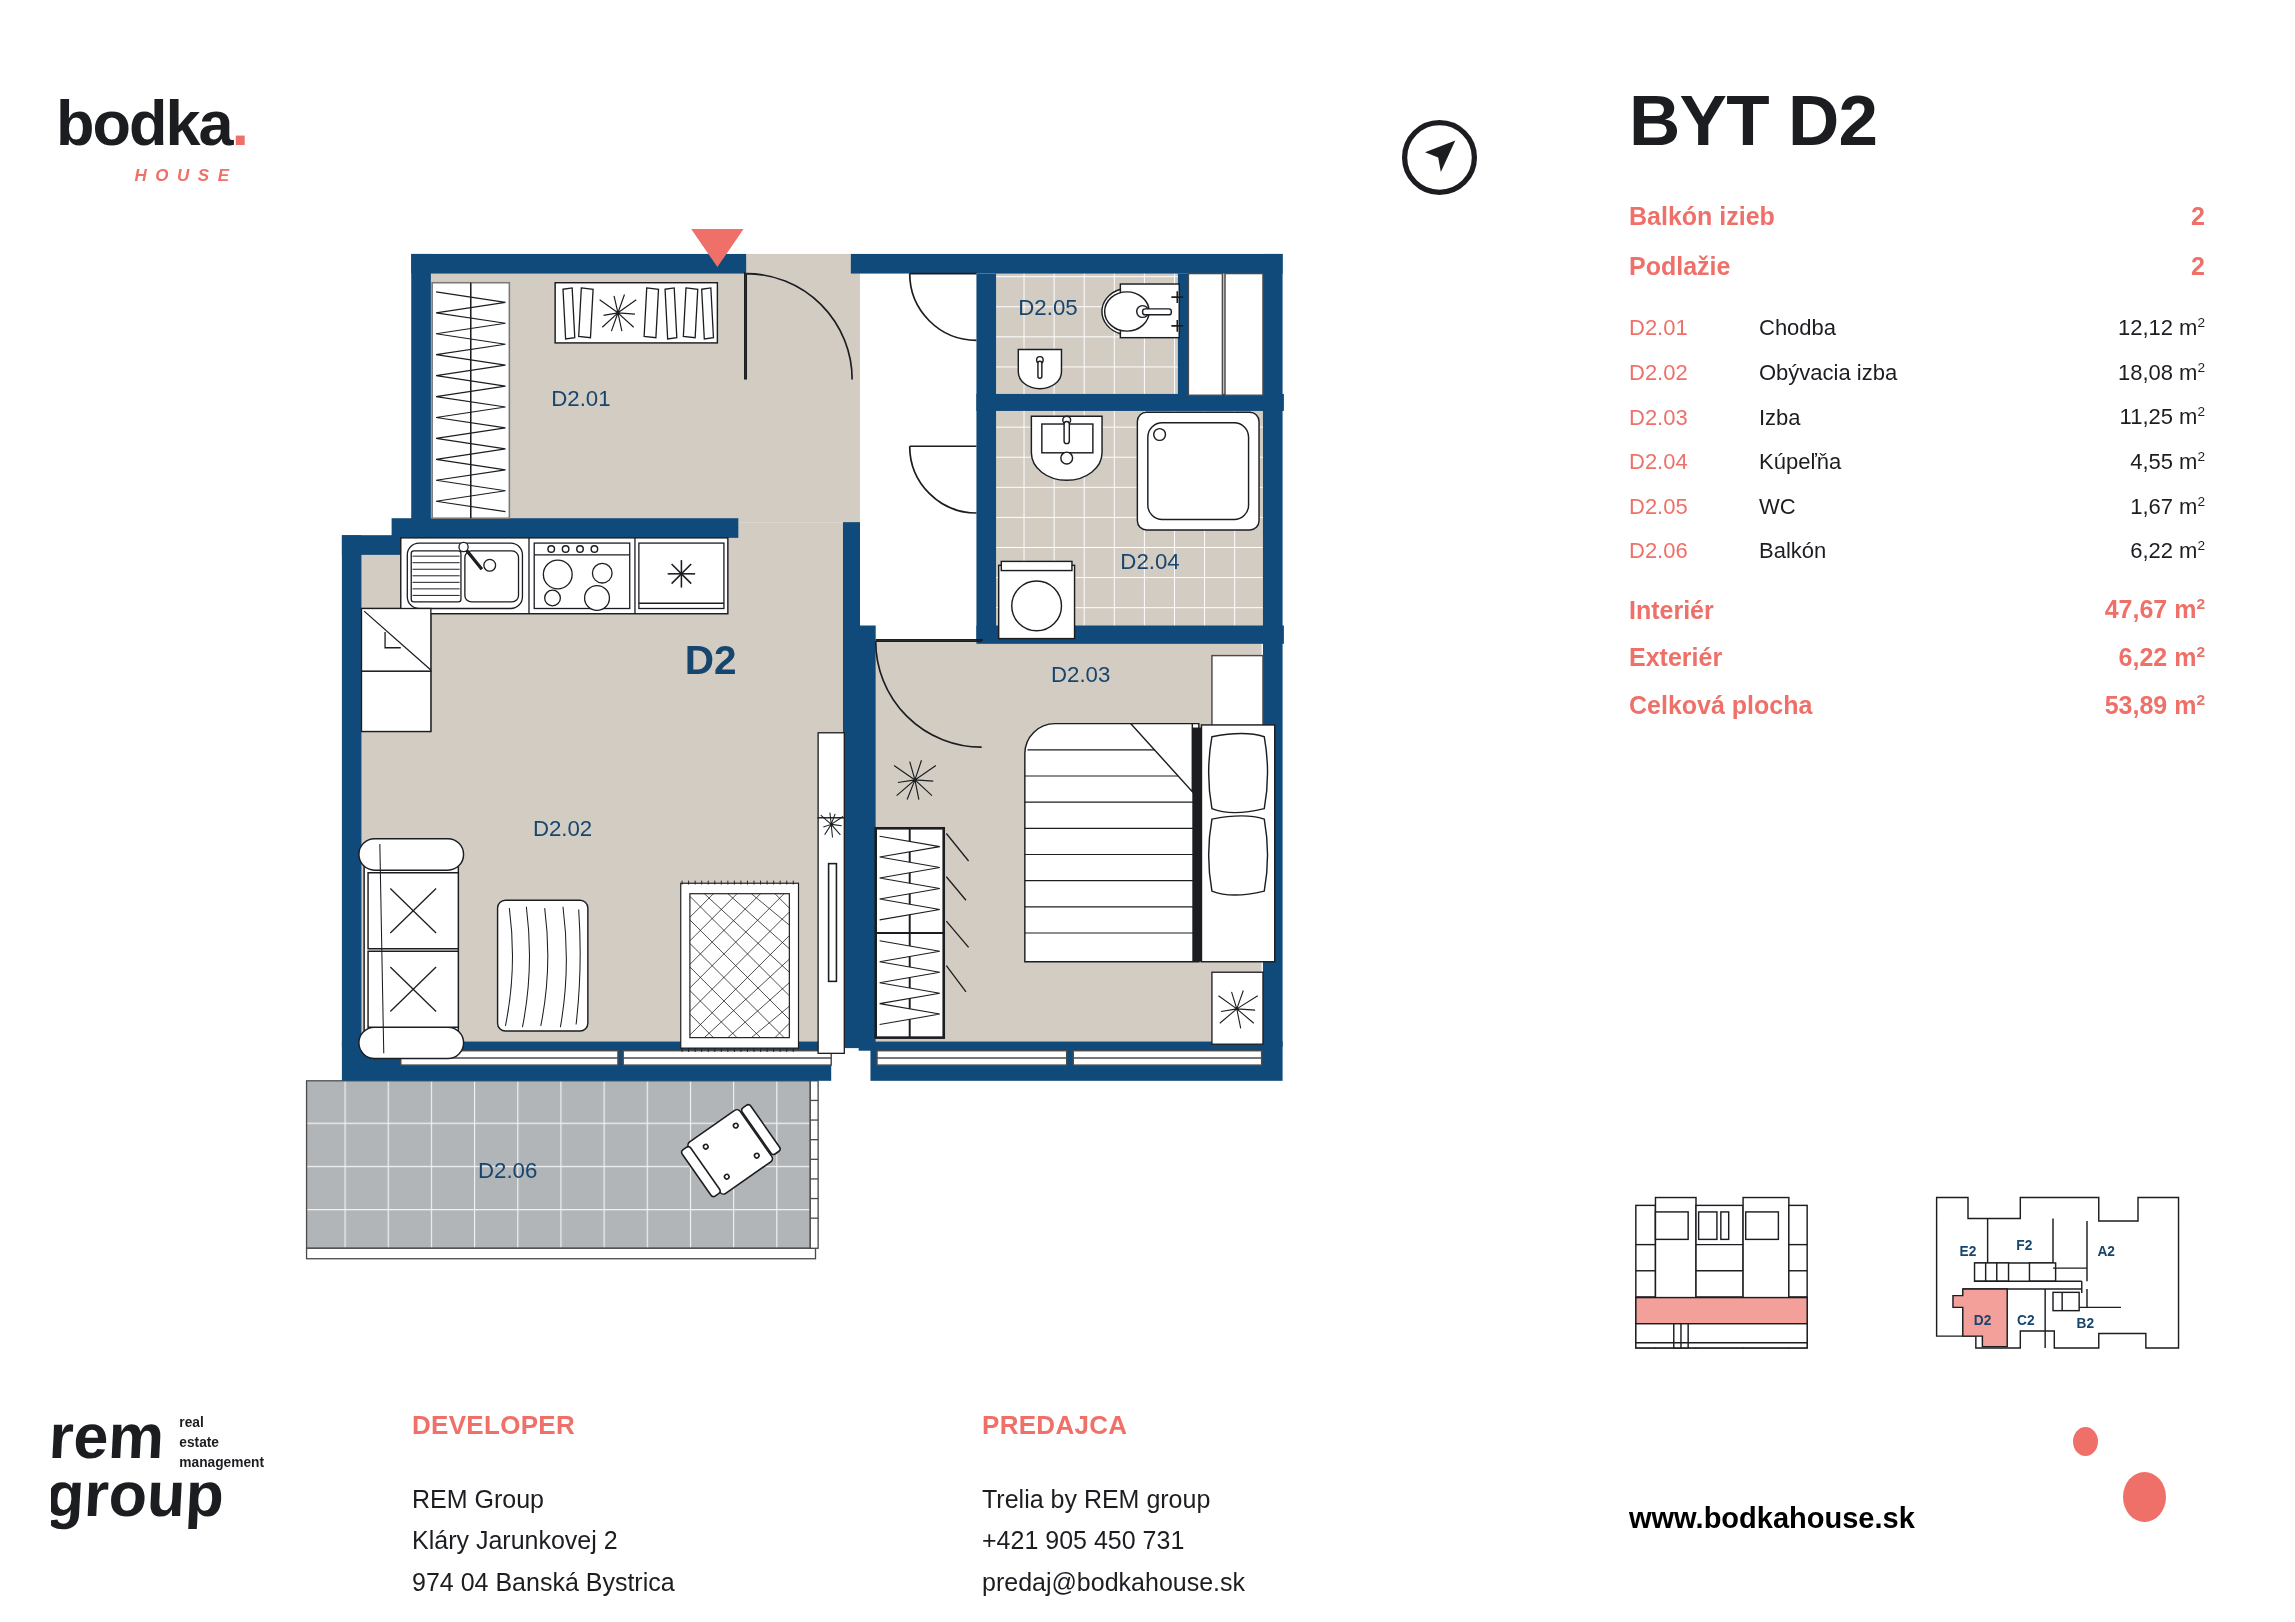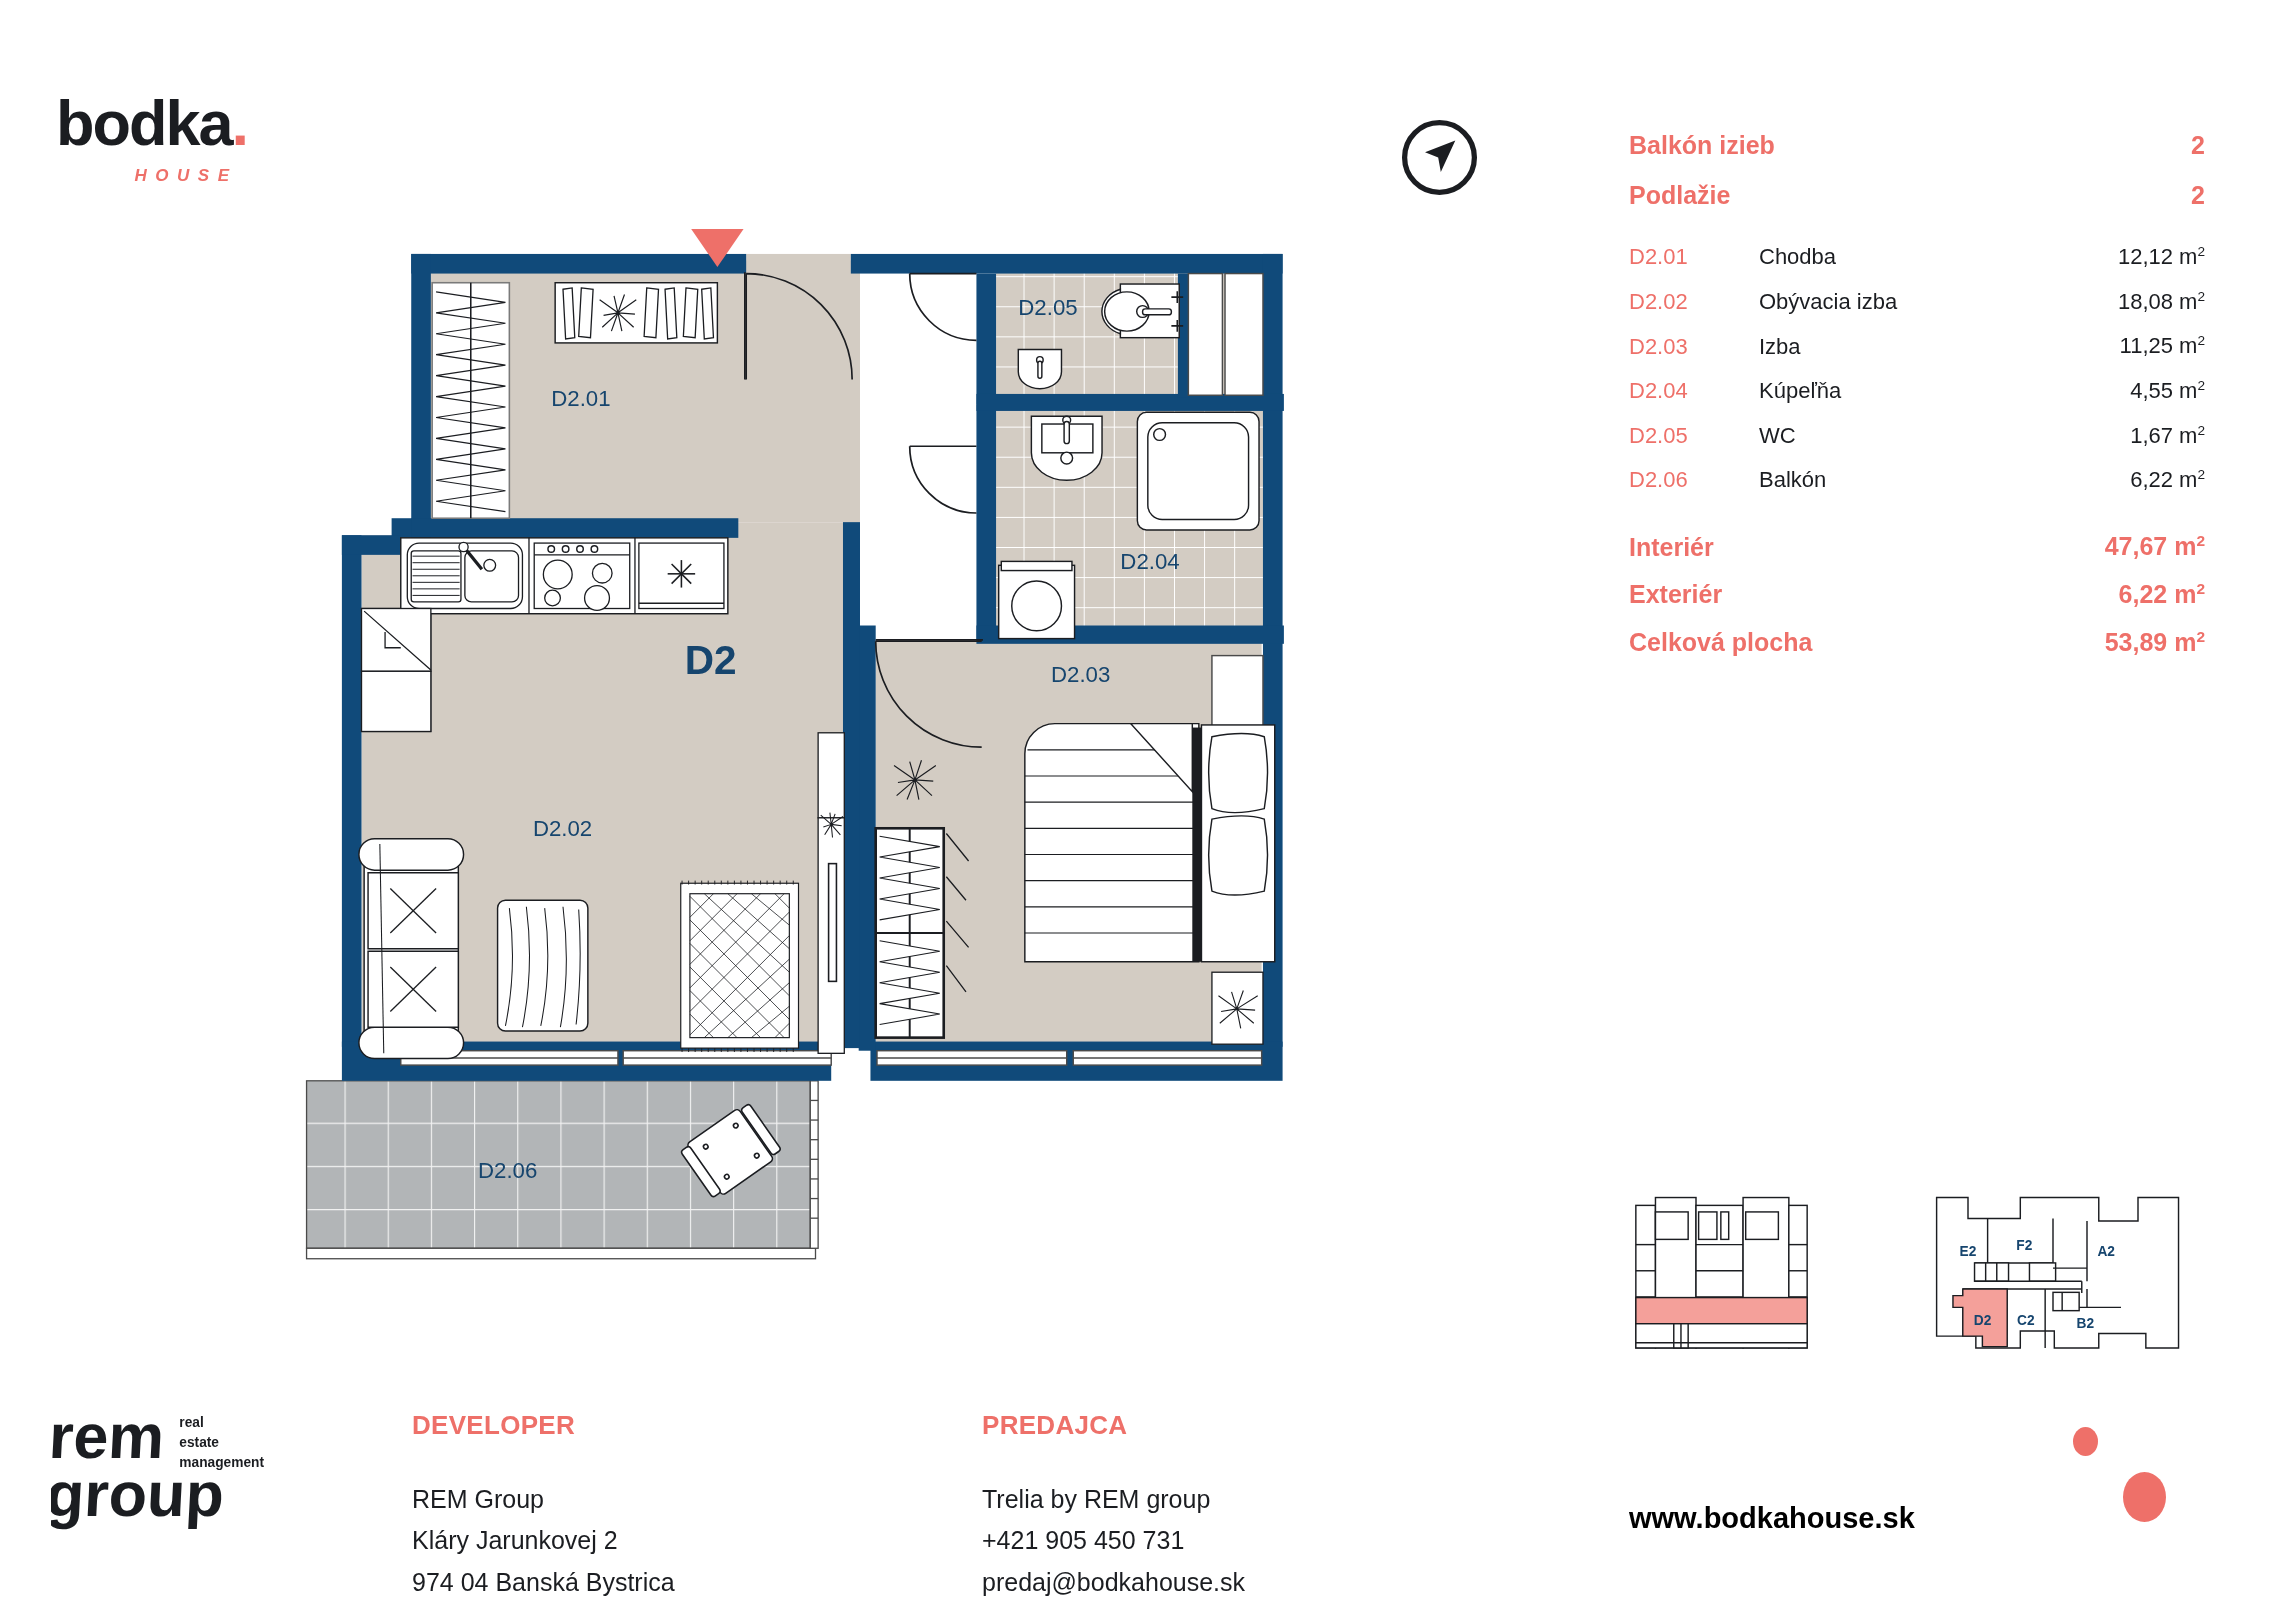--- a/index.html
+++ b/index.html
@@ -43,21 +43,21 @@
   .rooms { margin-top: 34px; }
   .room-row {
     display: flex; align-items: baseline; font-size: 22px;
     margin-bottom: 18.3px;
   }
   .room-code { color: #EE7069; width: 130px; flex: none; }
   .room-name { color: #1B1D21; flex: 1; }
   .room-area { color: #1B1D21; text-align: right; white-space: nowrap; }
   .room-area sup, .sum-val sup, .tot-val sup { font-size: 0.62em; }
 
-  .totals { margin-top: 39px; }
+  .totals { margin-top: 31px; }
   .tot-row {
     display: flex; justify-content: space-between; align-items: baseline;
     font-size: 25px; font-weight: 700; color: #EE7069; margin-bottom: 18.3px;
   }
 
   
   .keyplans { position: absolute; left: 1629px; top: 1191px; width: 576px; height: 170px; }
 
   
   .weburl {
@@ -98,20 +98,21 @@
   </div>
 
   <div class="compass">
     <svg width="79" height="79" viewBox="0 0 120 120">
       <circle cx="60" cy="60" r="53" fill="#fff" stroke="#1B1D21" stroke-width="8"></circle>
       <path d="M84 34 L38 52 L58 60 L62 82 Z" fill="#1B1D21"></path>
     </svg>
   </div>
 
   <div class="titleblock">
+    <div class="byt-title">BYT D2</div>
 
     <div class="summary">
       <div class="sum-row">
         <span>Balkón izieb</span>
         <span class="sum-val">2</span>
       </div>
       <div class="sum-row">
         <span>Podlažie</span>
         <span class="sum-val">2</span>
       </div>

